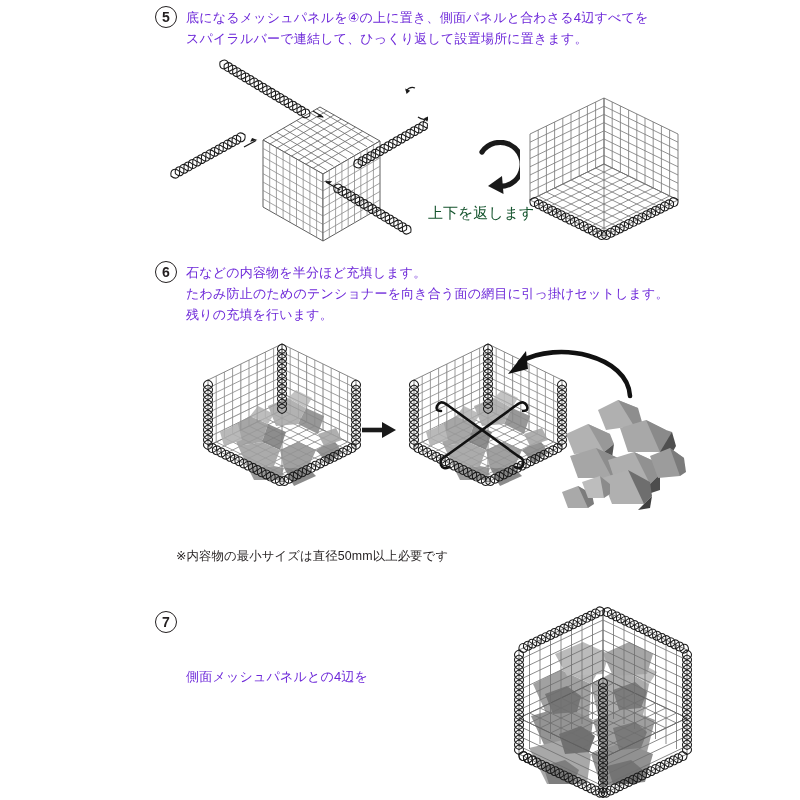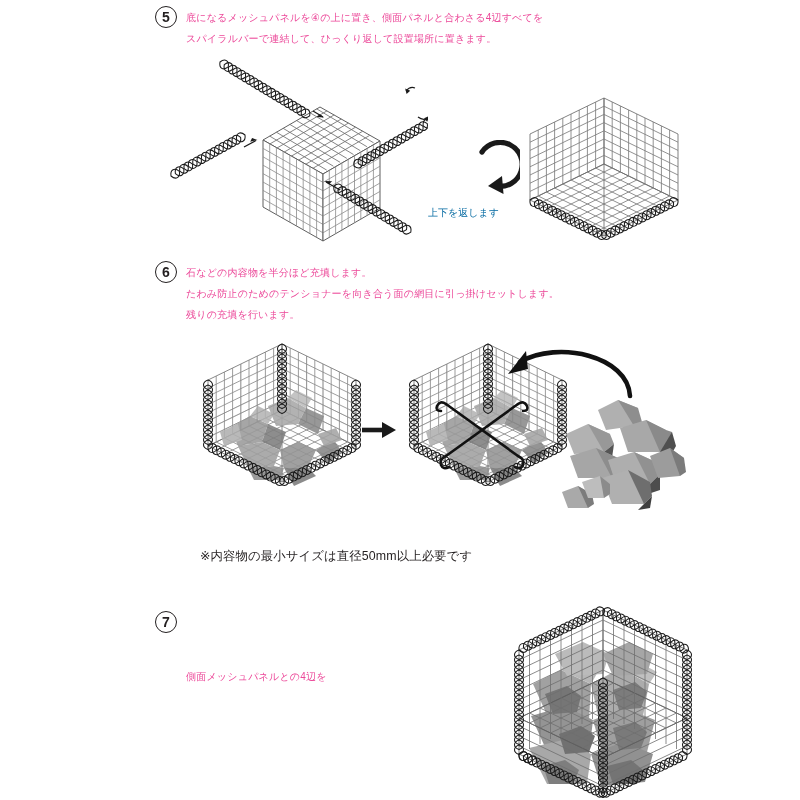--- a/index.html
+++ b/index.html
@@ -9,30 +9,30 @@
     color:#231f20;overflow:hidden;position:relative;
   }
   .page{position:relative;width:800px;height:800px;}
   .step-num{
     position:absolute;width:22px;height:22px;border-radius:50%;
     border:1.6px solid #231f20;box-sizing:border-box;
     display:flex;align-items:center;justify-content:center;
     font-size:14px;font-weight:bold;line-height:1;color:#231f20;
   }
   .step-text{
-    position:absolute;font-size:10px;line-height:21px;
-    letter-spacing:.2px;white-space:pre;color:#ec4899;text-align:right;
+    position:absolute;font-size:13px;line-height:21px;
+    letter-spacing:.2px;white-space:pre;color:#6d28d9;text-align:right;
   }
   .note{
     position:absolute;font-size:12.4px;line-height:21px;
     letter-spacing:.1px;white-space:pre;color:#231f20;
   }
   .rot-label{
-    position:absolute;font-size:10px;line-height:16px;
-    white-space:pre;color:#0369a1;
+    position:absolute;font-size:15px;line-height:16px;
+    white-space:pre;color:#14532d;
   }
   svg{display:block;}
   .fig{position:absolute;}
 </style>
 </head>
 <body>
 
 <div class="page">
 
   <div class="step-num" style="left:155px;top:6px;">5</div>
@@ -761,21 +761,21 @@
 
         <polygon points="6,110 22,104 36,112 32,126 12,126" fill="#a9a9a9"></polygon>
         <polygon points="22,104 36,112 38,122 32,126" fill="#7c7c7c"></polygon>
 
         <polygon points="26,100 44,94 54,102 48,116 32,116" fill="#bdbdbd"></polygon>
         <polygon points="44,94 54,102 54,112 48,116" fill="#8b8b8b"></polygon>
       </g>
     </svg>
   </div>
 
-  <div class="note" style="left:176px;top:546px;margin-left:24px;">※内容物の最小サイズは直径50mm以上必要です</div>
+  <div class="note" style="left:176px;top:546px;">※内容物の最小サイズは直径50mm以上必要です</div>
 
   <div class="step-num" style="left:155px;top:611px;">7</div>
 
   <div class="step-text" style="left:186px;top:666px;">側面メッシュパネルとの4辺を</div>
 
   <div class="fig" style="left:495px;top:598px;">
     <svg width="215" height="200" viewBox="0 0 215 200">
 
       <g opacity="0.95">
         <polygon points="38,86 66,72 96,86 94,122 56,126" fill="#9d9d9d"></polygon>

